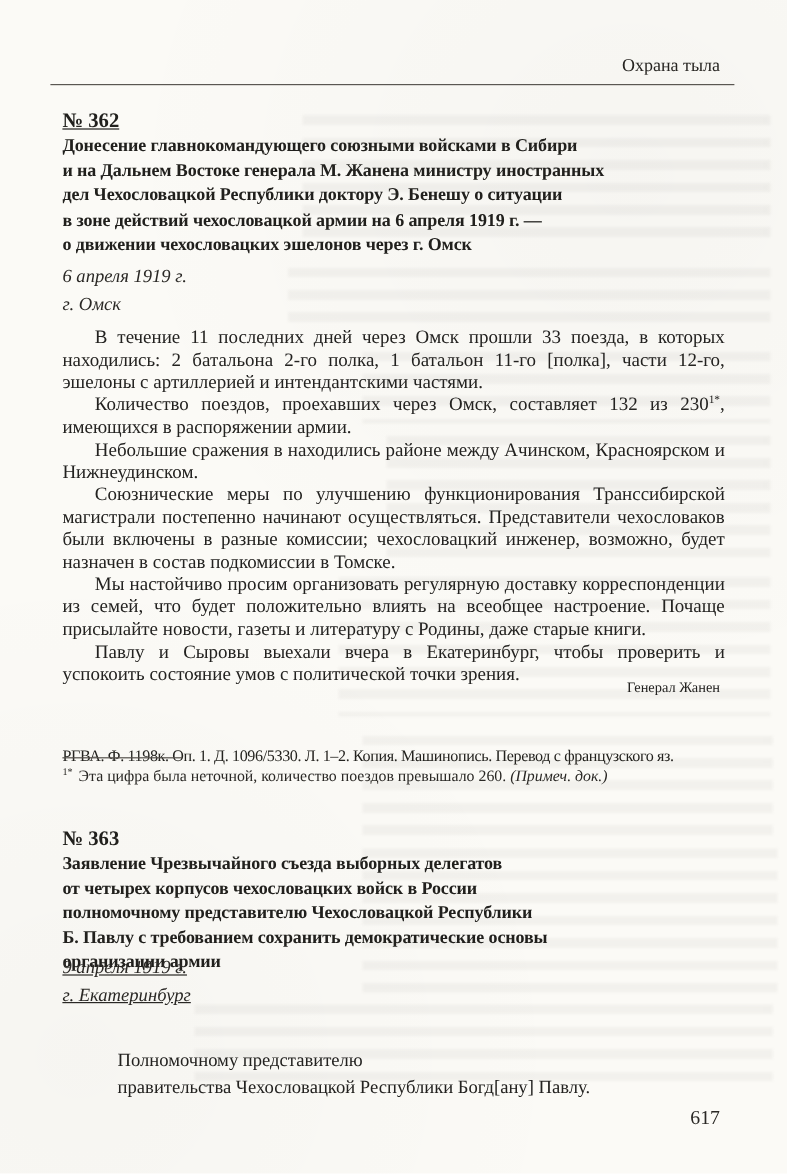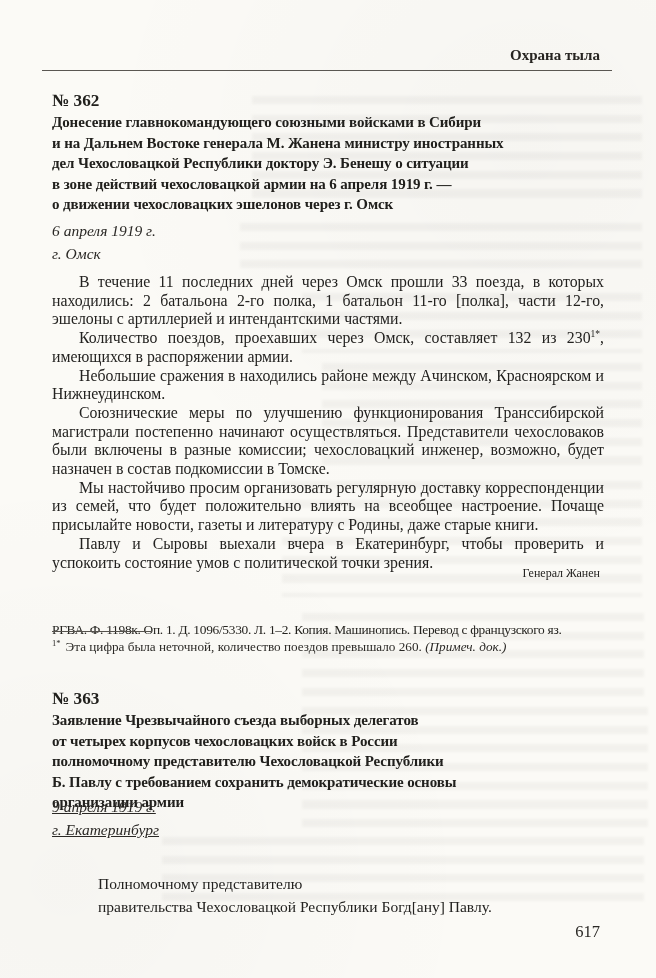--- a/index.html
+++ b/index.html
@@ -10,21 +10,21 @@
       radial-gradient(circle at 80% 15%, rgba(0,0,0,0.02), transparent 45%),
       radial-gradient(circle at 10% 90%, rgba(0,0,0,0.02), transparent 40%),
       #fbfaf6;
     font-family:"Liberation Serif","DejaVu Serif",serif;
     color:#1e1d1b;
     overflow:hidden;
   }
   
   .running-header{
     position:absolute;top:47px;right:56px;
-    font-size:15px;font-weight:bold;color:#262421;text-align:center;
+    font-size:15px;font-weight:normal;color:#262421;text-align:center;
   }
   .header-rule{
     position:absolute;top:70px;left:42px;right:44px;
     height:0;border-top:1.4px solid #5a5752;
   }
   
   .doc-number{
     position:absolute;left:52px;
     font-size:17.2px;font-weight:bold;color:#21201d;
   }
@@ -70,21 +70,21 @@
   .title-363{top:710px;}
   .dateline-363{top:796px;text-decoration:underline;}
   .address-block{
     position:absolute;top:873px;left:82px;
     font-size:15.5px;line-height:22.6px;color:#232220;margin-left:16px;
   }
   .page-number{
     position:absolute;top:922px;right:56px;
     font-size:16.5px;color:#2a2825;
   }
-  .num-362{top:91px;}
+  .num-362{top:91px;text-decoration:underline;}
   .title-362{top:112px;}
   .dateline-362{top:220px;}
   
   .ghost{
     position:absolute;
     background:repeating-linear-gradient(180deg,
       rgba(125,122,118,0.13) 0 8px, transparent 8px 18.7px);
     filter:blur(1.4px);
     opacity:.55;
     pointer-events:none;

